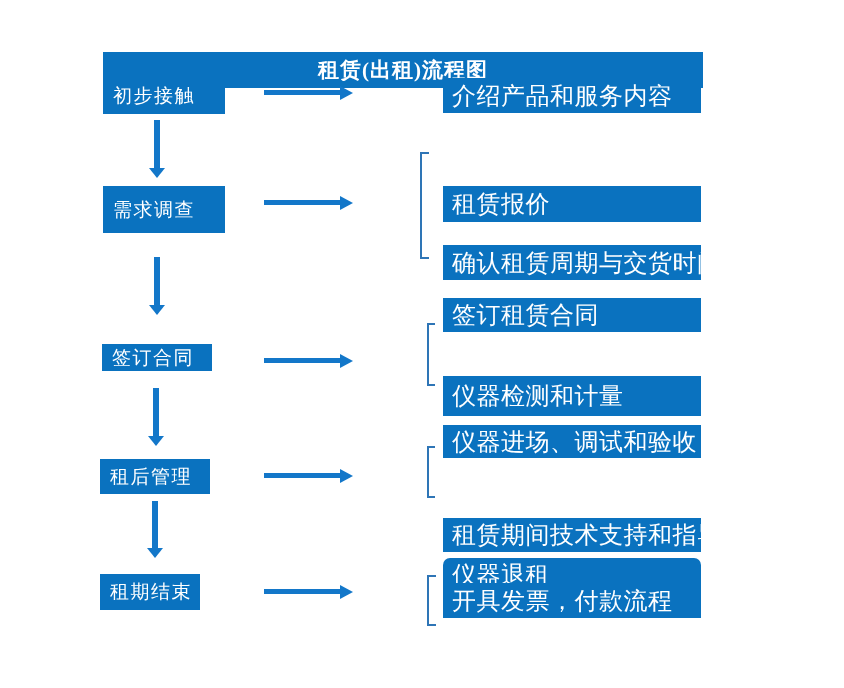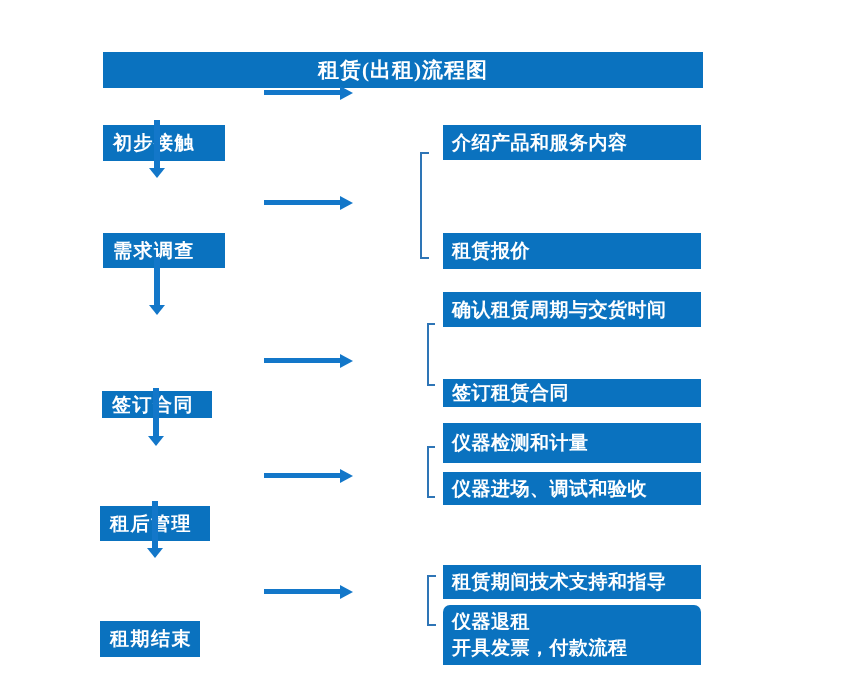--- a/index.html
+++ b/index.html
@@ -23,35 +23,34 @@
     font-size: 21px;
     letter-spacing: 1px;
     box-sizing: border-box;
     margin-top: 40px;
   }
   .box {
     position: absolute;
     background: var(--accent, #0A72BF);
     color: var(--text, #ffffff);
     display: flex; align-items: center;
-    font-weight: bold;
+    font-weight: normal;
     box-sizing: border-box;
     white-space: nowrap;
-    margin-top: 47px;
   }
   .left-box {
     font-size: 19px;
     padding-left: 10px;
     letter-spacing: 1.5px;
   }
   .right-box {
     left: 443px;
     width: 258px;
     height: 35px;
-    font-size: 19px;
+    font-size: 24px;
     padding-left: 9px;
     letter-spacing: 0.5px;
   }
   
   .varrow { position: absolute; width: 16px; }
   .varrow .shaft { width: 6px; margin: 0 auto; background: var(--arrow, #1377C9); }
   .varrow .head {
     width: 0; height: 0; margin: 0 auto;
     border-left: 8px solid transparent;
     border-right: 8px solid transparent;
@@ -80,21 +79,21 @@
   }
 </style>
 </head>
 <body>
 
 <div class="canvas">
 
   <div class="title-bar">租赁(出租)流程图</div>
 
   <div class="box left-box" style="left:103px; top:78px;  width:122px; height:36px;">初步接触</div>
-  <div class="box left-box" style="left:103px; top:186px; width:122px; height:35px;">需求调查</div>
+  <div class="box left-box" style="left:103px; top:186px; width:122px; height:47px;">需求调查</div>
   <div class="box left-box" style="left:102px; top:344px; width:110px; height:27px;">签订合同</div>
   <div class="box left-box" style="left:100px; top:459px; width:110px; height:35px;">租后管理</div>
   <div class="box left-box" style="left:100px; top:574px; width:100px; height:36px;">租期结束</div>
 
   <div class="varrow" style="left:149px; top:120px;">
     <div class="shaft" style="height:48px;"></div>
       <div class="head"></div>
   </div>
   <div class="varrow" style="left:149px; top:257px;">
     <div class="shaft" style="height:48px;"></div>
@@ -133,21 +132,21 @@
   <div class="bracket" style="left:420px; top:152px; width:9px; height:107px;"></div>
   <div class="bracket" style="left:427px; top:323px; width:8px; height:63px;"></div>
   <div class="bracket" style="left:427px; top:446px; width:8px; height:52px;"></div>
   <div class="bracket" style="left:427px; top:575px; width:9px; height:51px;"></div>
 
   <div class="box right-box" style="top:78px;">介绍产品和服务内容</div>
 
   <div class="box right-box" style="top:186px; height:36px;">租赁报价</div>
   <div class="box right-box" style="top:245px;">确认租赁周期与交货时间</div>
 
-  <div class="box right-box" style="top:332px; height:28px;">签订租赁合同</div>
+  <div class="box right-box" style="top:298px; height:34px;">签订租赁合同</div>
   <div class="box right-box" style="top:376px; height:40px;">仪器检测和计量</div>
 
   <div class="box right-box" style="top:425px; height:33px;">仪器进场、调试和验收</div>
   <div class="box right-box" style="top:518px; height:34px;text-align:center;">租赁期间技术支持和指导</div>
 
   <div class="box right-box" style="top:558px; height:34px;border-radius:7px;">仪器退租</div>
   <div class="box right-box" style="top:583px;">开具发票，付款流程</div>
 
 </div>
 

